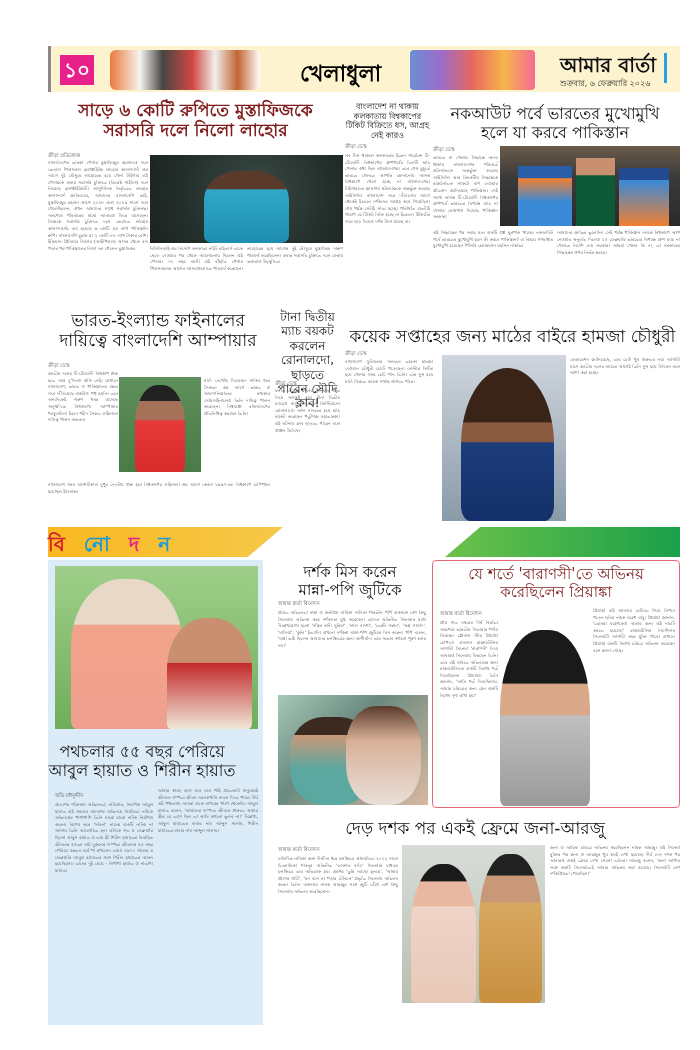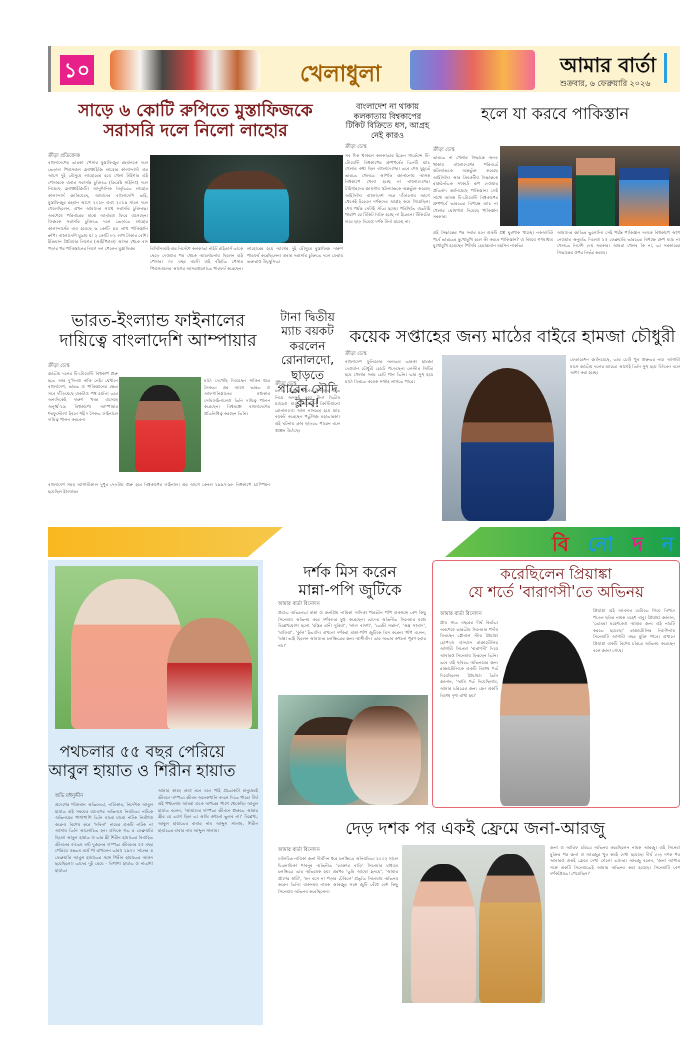--- a/index.html
+++ b/index.html
@@ -1,21 +1,21 @@
 <!DOCTYPE html>
 <html><head>
 <meta charset="utf-8">
 <style>
 *{box-sizing:border-box;margin:0;padding:0}
 body{width:700px;height:1050px;background:#fff;font-family:"DejaVu Sans",sans-serif;position:relative;overflow:hidden;color:#222}
 .abs{position:absolute}
 .header{left:48px;top:46px;width:632px;height:46px;background:#fdf3cf;border-left:3px solid #888}
 .pageno{left:60px;top:55px;width:34px;height:30px;background:#e8208a;color:#fff;font-size:20px;text-align:center;line-height:30px;font-weight:bold}
 .balls{left:110px;top:50px;width:150px;height:40px;border-radius:6px;background:linear-gradient(90deg,#e86b2a 0%,#f5f5f5 20%,#333 35%,#c33 55%,#eee 70%,#b52 85%,#fff 100%);opacity:.9}
-.section{left:300px;top:56px;font-size:22px;color:#a16207;font-weight:bold}
+.section{left:300px;top:56px;font-size:22px;color:#000000;font-weight:bold}
 .runners{left:410px;top:50px;width:125px;height:40px;background:linear-gradient(90deg,#3a6fd8,#7b3fc8,#e03a3a,#f5a020,#f04080);opacity:.75;border-radius:4px}
 .brand{left:560px;top:50px;font-size:20px;font-weight:bold;color:#111}
 .brand-bar{left:664px;top:53px;width:3px;height:30px;background:#2aa0e0}
 .date{left:560px;top:77px;font-size:8px;color:#333}
 .hl{font-weight:bold;text-align:center;line-height:1.2}
 .red{color:#7f1d1d}
 .black{color:#111}
 .byline{font-size:5px;color:#555}
 .text{font-size:4.4px;line-height:6.6px;color:#444;text-align:justify;overflow:hidden}
 .photo{overflow:hidden}
@@ -25,21 +25,21 @@
 .ph-india .p1{position:absolute;left:10%;top:25%;width:30%;height:75%;background:linear-gradient(180deg,#2a5fa8 0%,#2a5fa8 20%,#f08030 21%,#3a8ad8 60%)}
 .ph-india .p2{position:absolute;left:42%;top:15%;width:22%;height:85%;background:linear-gradient(180deg,#c89070 0%,#c89070 25%,#0e5a38 26%)}
 .ph-india .p3{position:absolute;left:66%;top:28%;width:28%;height:72%;background:linear-gradient(180deg,#234a90 0%,#234a90 20%,#3a8ad8 21%,#f08030 100%)}
 .ph-umpire{background:linear-gradient(180deg,#5f8f5a 0%,#4a7a48 100%)}
 .ph-umpire .u{position:absolute;left:20%;top:8%;width:60%;height:92%;background:linear-gradient(180deg,#222 0%,#222 18%,#a57158 19%,#a57158 40%,#e63a3a 41%,#d82a2a 100%);border-radius:45% 45% 8% 8%}
 .ph-hamza{background:linear-gradient(180deg,#cfd6dd 0%,#8a9aa8 100%)}
 .ph-hamza .h{position:absolute;left:15%;top:8%;width:75%;height:92%;background:linear-gradient(180deg,#3a2418 0%,#3a2418 35%,#8a5a40 36%,#8a5a40 48%,#1d3c7a 49%,#14306a 100%);border-radius:50% 50% 10% 10%}
 .banner{left:48px;top:527px;width:632px;height:30px}
 .bn-left{position:absolute;left:0;top:0;width:235px;height:30px;background:linear-gradient(90deg,#f9b820,#f6c84a);clip-path:polygon(0 0,100% 0,85% 100%,0 100%)}
 .bn-right{position:absolute;right:0;top:0;width:235px;height:30px;background:linear-gradient(90deg,#6cc24a,#1aa04a);clip-path:polygon(15% 0,100% 0,100% 100%,0 100%)}
-.bn-title{position:absolute;left:0;width:100%;top:2px;text-align:right;font-size:20px;font-weight:bold;letter-spacing:6px}
+.bn-title{position:absolute;left:0;width:100%;top:2px;text-align:left;font-size:20px;font-weight:bold;letter-spacing:6px}
 .lightblue{left:48px;top:560px;width:215px;height:465px;background:#dcebf8}
 .ph-couple{background:linear-gradient(180deg,#9fcf8a 0%,#6fae5a 100%)}
 .ph-couple .m{position:absolute;left:8%;top:8%;width:55%;height:92%;background:linear-gradient(180deg,#e8d8c8 0%,#e8d8c8 30%,#f2a48a 31%,#f0a090 100%);border-radius:45% 45% 5% 5%}
 .ph-couple .w{position:absolute;left:55%;top:32%;width:42%;height:68%;background:linear-gradient(180deg,#c89070 0%,#c89070 40%,#c22a2a 41%,#f0e8d8 100%);border-radius:45% 45% 5% 5%}
 .ph-manna{background:linear-gradient(135deg,#a8c8b8 0%,#6a8a80 40%,#d8b8a0 100%)}
 .ph-manna .a{position:absolute;left:8%;top:20%;width:55%;height:80%;background:linear-gradient(180deg,#3a2a20 0%,#3a2a20 20%,#c89878 21%,#5aa8a0 60%);border-radius:40%}
 .ph-manna .b{position:absolute;left:45%;top:10%;width:50%;height:90%;background:linear-gradient(180deg,#5a3a2a 0%,#d8b098 35%,#e8e0d8 100%);border-radius:40%}
 .priyanka-box{left:432px;top:560px;width:248px;height:248px;border:1px solid #e56a75;border-radius:4px}
 .ph-priyanka .pk{position:absolute;left:0;top:0;width:100%;height:100%;background:linear-gradient(180deg,#1a1a1a 0%,#1a1a1a 30%,#d8a888 31%,#d8a888 48%,#bfbfbf 49%,#9a9a9a 100%);border-radius:45% 45% 5% 5%}
 .ph-jona{background:linear-gradient(180deg,#d8dcd8 0%,#b8c0b0 100%)}
@@ -68,20 +68,21 @@
     <div class="player"></div>
   </div>
 <div class="abs text" style="left:150px;top:246px;width:93px;height:54px">বিসিসিআই-এর নির্দেশে কলকাতা নাইট রাইডার্স তাকে ছেড়ে দেওয়ার পর থেকে আলোচনায় ছিলেন এই পেসার। ৩০ বছর বয়সী এই বাঁহাতি পেসার পিএসএলের আগের আসরগুলোতে পারফর্ম করেছেন।</div>
 <div class="abs text" style="left:247px;top:246px;width:96px;height:54px">লাহোরের হয়ে আগের দুই মৌসুমে মুস্তাফিজ দারুণ পারফর্ম করেছিলেন। এবার সরাসরি চুক্তিতে দলে ফেরায় ভক্তরাও উচ্ছ্বসিত।</div>
 
 <div class="abs hl black" style="left:345px;top:102px;width:85px;font-size:8px;font-weight:normal">বাংলাদেশ না থাকায় কলকাতায় বিশ্বকাপের টিকিট বিক্রিতে ধস, আগ্রহ নেই কারও</div>
 <div class="abs byline" style="left:345px;top:143px">ক্রীড়া ডেস্ক</div>
 <div class="abs text" style="left:345px;top:153px;width:85px;height:155px">সব ঠিক থাকলে কলকাতার ইডেন গার্ডেন্সে টি-টোয়েন্টি বিশ্বকাপের গ্রুপপর্বের তিনটি ম্যাচ খেলার কথা ছিল বাংলাদেশের। তবে শেষ মুহূর্তে ভারতে খেলতে আপত্তি জানানোয় আসন্ন বিশ্বকাপে খেলা হচ্ছে না বাংলাদেশের। টাইগারদের জায়গায় স্কটল্যান্ডকে অন্তর্ভুক্ত করেছে আইসিসি। বাংলাদেশ সরে দাঁড়ানোয় আগে থেকেই ইডেনে দর্শকদের আগ্রহ কমে গিয়েছিল। শেষ পর্যন্ত সেটাই সত্যি হচ্ছে। পরিস্থিতি এতটাই খারাপ যে টিকিট বিক্রি হচ্ছে না ইডেনে। টিকিটের দামে ছাড় দিয়েও দর্শক টানা যাচ্ছে না।</div>
 
 <div class="abs hl black" style="left:430px;top:104px;width:250px;font-size:16px;font-weight:normal">
+  <div>নকআউট পর্বে ভারতের মুখোমুখি</div>
   <div>হলে যা করবে পাকিস্তান</div>
 </div>
 <div class="abs byline" style="left:433px;top:146px">ক্রীড়া ডেস্ক</div>
 <div class="abs text" style="left:433px;top:155px;width:65px;height:73px">ভারতে না খেলার সিদ্ধান্তে অনড় থাকায় বাংলাদেশের পরিবর্তে স্কটল্যান্ডকে অন্তর্ভুক্ত করেছে আইসিসি। আর ক্রিকেটীয় সিদ্ধান্তকে রাজনৈতিক সংকটে রূপ দেওয়ার প্রতিবাদ জানিয়েছে পাকিস্তান। সেই সাথে আসন্ন টি-টোয়েন্টি বিশ্বকাপের গ্রুপপর্বে ভারতের বিপক্ষে ম্যাচ না খেলার ঘোষণাও দিয়েছে পাকিস্তান সরকার।</div>
 <div class="abs photo ph-india" style="left:500px;top:146px;width:180px;height:80px">
   <div class="p1"></div>
     <div class="p2"></div>
     <div class="p3"></div>
 </div>
 <div class="abs text" style="left:433px;top:230px;width:120px;height:78px">এই সিদ্ধান্তের পর সবার মনে একটি প্রশ্ন ঘুরপাক খাচ্ছে। নকআউট পর্বে ভারতের মুখোমুখি হলে কী করবে পাকিস্তান? এ বিষয়ে গণমাধ্যম মুখোমুখি হয়েছেন পিসিবি চেয়ারম্যান মহসিন নাকভি।</div>
@@ -141,22 +142,22 @@
 </div>
 <div class="abs byline" style="left:278px;top:600px">আমার বার্তা বিনোদন</div>
 <div class="abs text" style="left:278px;top:610px;width:148px;height:80px">প্রয়াত অভিনেতা মান্না ও জনপ্রিয় নায়িকা সাদিকা পারভীন পপি একসঙ্গে বেশ কিছু সিনেমায় অভিনয় করে দর্শকদের মুগ্ধ করেছেন। তাদের অভিনীত সিনেমার মধ্যে উল্লেখযোগ্য হলো 'বস্তির রানী সুরিয়া', 'লাল বাদশা', 'তেজী সন্তান', 'অস্ত্র সংবাদ', 'মাফিয়া', 'কুলি' ইত্যাদি। এখনো দর্শকরা মান্না-পপি জুটিকে মিস করেন। পপি বলেন, 'মান্না ভাই ছিলেন আমাদের চলচ্চিত্রের জন্য আশীর্বাদ। তার অভাব কখনো পূরণ হবার নয়।'</div>
 <div class="abs photo ph-manna" style="left:278px;top:695px;width:150px;height:110px">
   <div class="a"></div>
     <div class="b"></div>
 </div>
 
 <div class="abs priyanka-box"></div>
 <div class="abs hl red" style="left:435px;top:565px;width:242px;font-size:15px;font-weight:normal">
+  <div>যে শর্তে 'বারাণসী'তে অভিনয়</div>
   <div>করেছিলেন প্রিয়াঙ্কা</div>
-  <div>যে শর্তে 'বারাণসী'তে অভিনয়</div>
 </div>
 <div class="abs byline" style="left:440px;top:610px">আমার বার্তা বিনোদন</div>
 <div class="abs text" style="left:440px;top:620px;width:58px;height:185px">প্রায় সাত বছরের দীর্ঘ বিরতি। অবশেষে ভারতীয় সিনেমার পর্দায় ফিরছেন গ্লোবাল স্টার প্রিয়াঙ্কা চোপড়া। এসএস রাজামৌলির আগামী সিনেমা 'বারাণসী' দিয়ে আবারও সিনেমায় ফিরছেন তিনি। তবে এই ছবিতে অভিনয়ের জন্য রাজামৌলিকে একটি বিশেষ শর্ত দিয়েছিলেন প্রিয়াঙ্কা। তিনি জানান, 'আমি শর্ত দিয়েছিলাম, আমার চরিত্রের জন্য যেন একটি বিশেষ দৃশ্য রাখা হয়।'</div>
 <div class="abs photo ph-priyanka" style="left:500px;top:630px;width:90px;height:176px">
     <div class="pk"></div>
   </div>
 <div class="abs text" style="left:593px;top:608px;width:82px;height:197px">প্রিয়াঙ্কা এই আবদার মেটাতে গিয়ে বিপদে পড়েন ছবির নায়ক মহেশ বাবু। প্রিয়াঙ্কা জানান, 'তোমরা মহেশকেও আমার জন্য এই নাচটি করতে হয়েছে।' রাজামৌলির নির্দেশনায় সিনেমাটি আগামী বছর মুক্তি পাবে। এখানে প্রিয়াঙ্কা একটি বিশেষ চরিত্রে অভিনয় করেছেন বলে জানা গেছে।</div>
 
 <div class="abs hl black" style="left:270px;top:818px;width:410px;font-size:17px;font-weight:normal">দেড় দশক পর একই ফ্রেমে জনা-আরজু</div>
 <div class="abs byline" style="left:278px;top:846px">আমার বার্তা বিনোদন</div>

